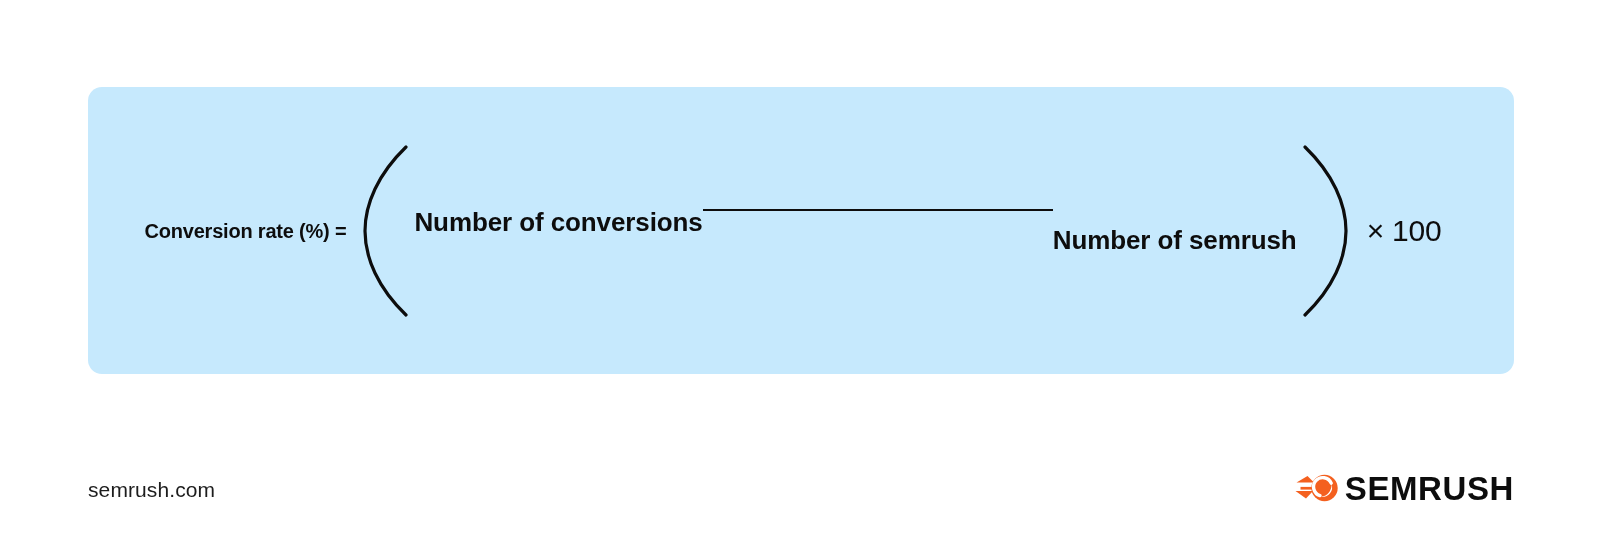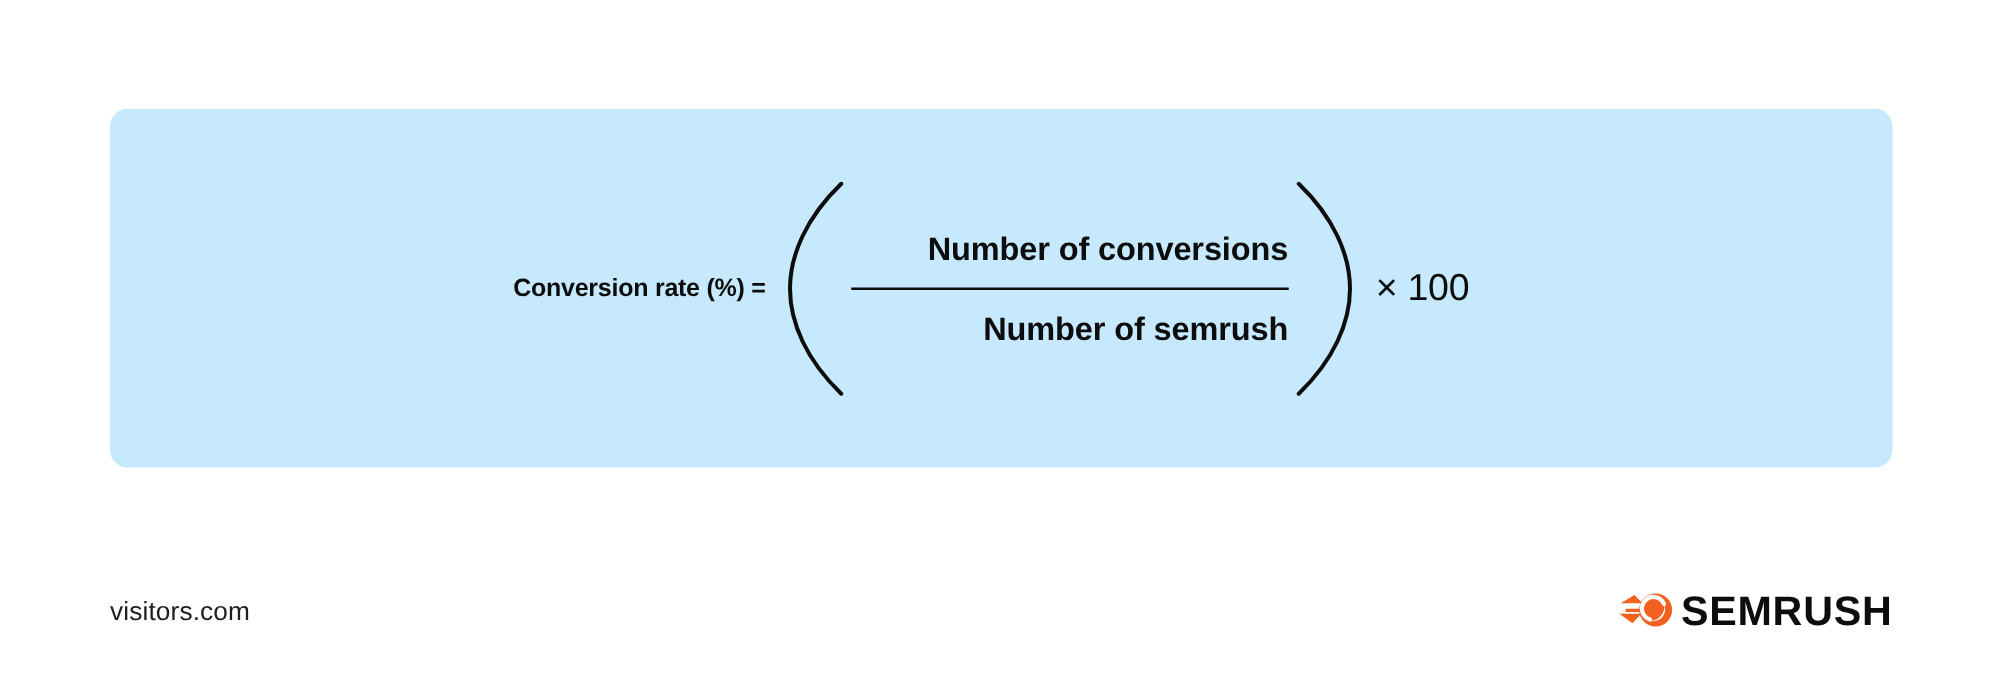--- a/index.html
+++ b/index.html
@@ -77,22 +77,22 @@
   }
   .paren svg {
     display: block;
     width: 46px;
     height: 174px;
     overflow: visible;
   }
 
   .fraction {
     display: flex;
-    flex-direction: column;
-    align-items: flex-end;
+    flex-direction: row;
+    align-items: flex-start;
     justify-content: center;
     padding: 0 6px;
   }
 
   .frac-num,
   .frac-den {
     font-size: 26px;
     font-weight: 700;
     color: #0d0d0d;
     letter-spacing: -0.1px;
@@ -187,21 +187,21 @@
           </span>
 
         </div>
 
         <div class="multiplier">× 100</div>
 
       </div>
     </div>
   </div>
 
-  <div class="footer-url">visitors.com</div>
+  <div class="footer-url">semrush.com</div>
 
   <div class="brand">
     <span class="brand-mark" aria-hidden="true">
       <svg viewBox="0 0 46 36" xmlns="http://www.w3.org/2000/svg">
 
         <path d="M1.5 12.5 L19 12.5 L12.5 6.0 Z" fill="#f4601f"></path>
         <path d="M0.5 21.0 L18 21.0 L11.0 28.5 Z" fill="#f4601f"></path>
         <path d="M5.5 16.9 L22 16.9 L22 19.6 L5.5 19.6 Z" fill="#f4601f"></path>
 
         <circle cx="29.5" cy="18" r="13.2" fill="#f4601f"></circle>

